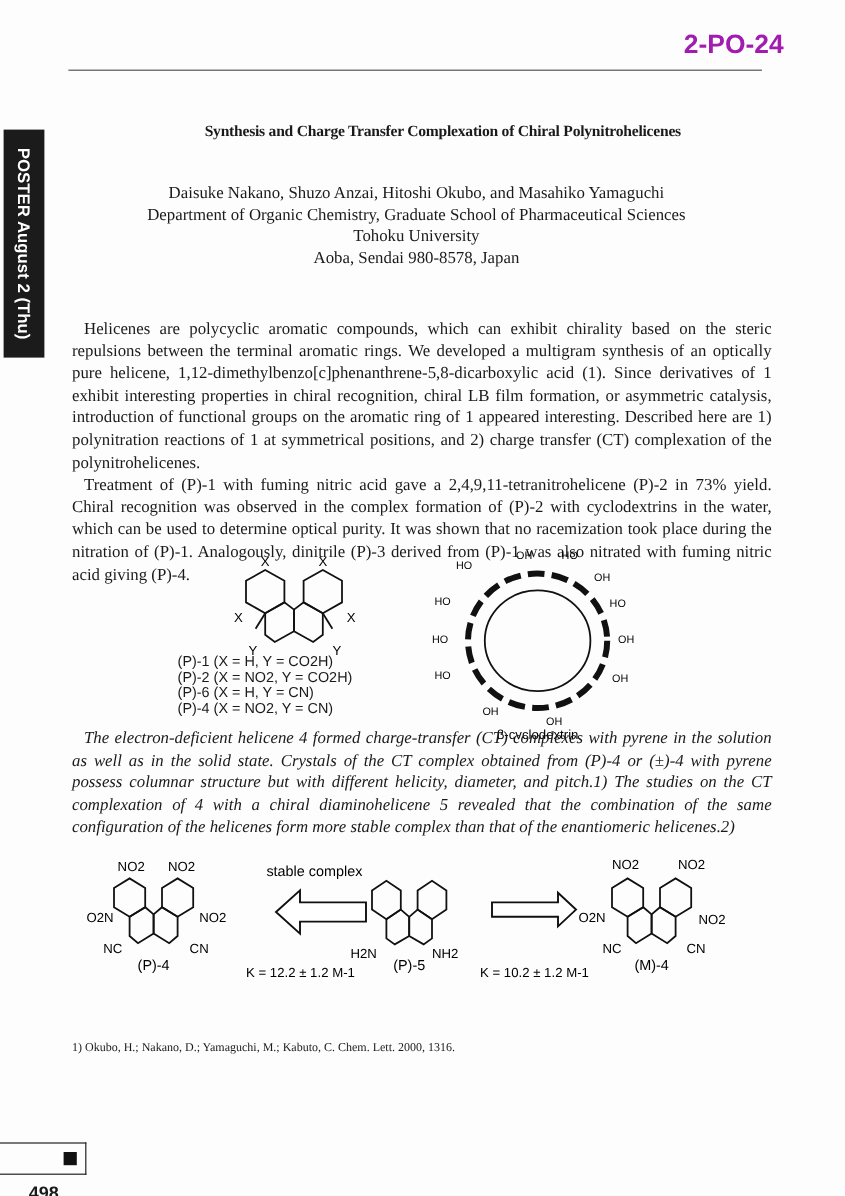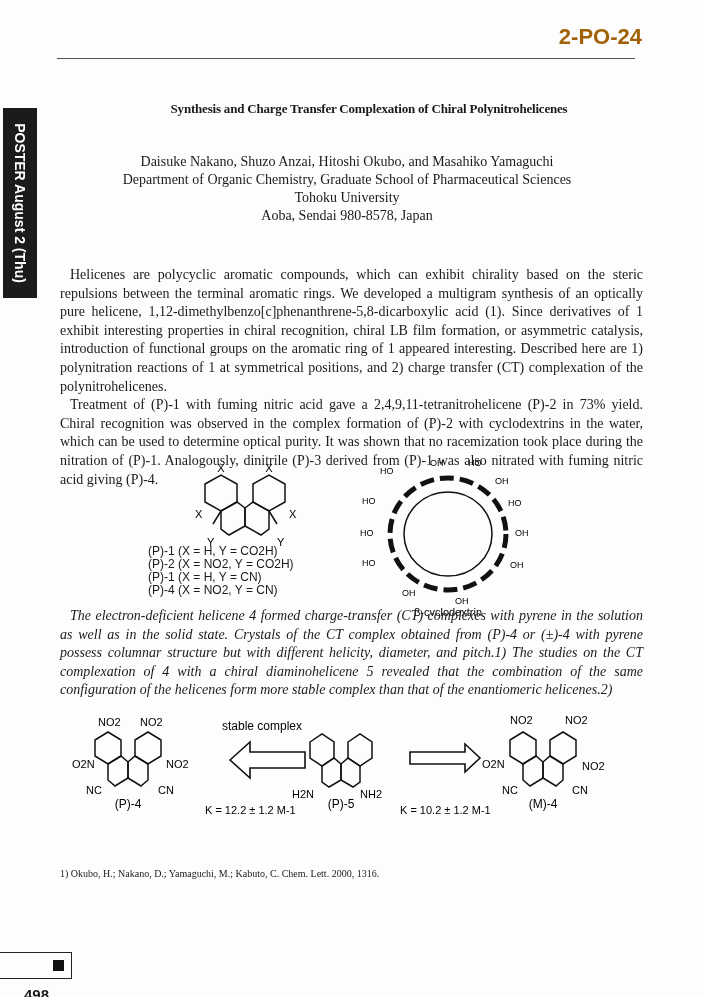--- a/index.html
+++ b/index.html
@@ -1,19 +1,19 @@
 <!DOCTYPE html>
 <html><head>
 <meta charset="utf-8">
 <style>
   html, body { margin:0; padding:0; }
   body { width:704px; height:997px; background:#fdfdfd; position:relative; overflow:hidden;
          font-family:"Liberation Serif", serif; color:#1a1a1a; }
   .abs { position:absolute; }
-  #code { right:62px; top:24px; font-family:"Liberation Sans", sans-serif; font-weight:bold; font-size:22px; color:#a16207; }
+  #code { right:51px; top:24px; font-family:"Liberation Sans", sans-serif; font-weight:bold; font-size:22px; color:#a21caf; }
   #rule { left:57px; top:58px; width:578px; height:1px; background:#555; }
   #sidetab { left:3px; top:108px; width:34px; height:190px; background:#1b1b1b; }
   #sidetab span { position:absolute; left:50%; top:50%; transform:translate(-50%,-50%) rotate(90deg);
                   white-space:nowrap; color:#fff; font-family:"Liberation Sans", sans-serif; font-weight:bold; font-size:14px; }
   #title { left:0; width:704px; top:101px; text-align:center; font-weight:bold; font-size:13px; letter-spacing:-0.2px; padding-left:34px; box-sizing:border-box; }
   #authors { left:0; width:664px; top:153px; text-align:center; font-size:14px; line-height:18px; padding-left:30px; box-sizing:border-box; }
   .para { left:60px; width:583px; font-size:14px; line-height:18.6px; text-align:justify;margin-top:24px; }
   .para p { margin:0; text-indent:10px; }
   .chem { font-family:"Liberation Sans", sans-serif; font-size:12px; }
   #legend1 { left:148px; top:545px; line-height:13px; }
@@ -60,21 +60,21 @@
   <text x="104" y="10" font-size="11" text-anchor="middle">X</text>
   <text x="30" y="56" font-size="11">X</text>
   <text x="124" y="56" font-size="11">X</text>
   <text x="42" y="84" font-size="11">Y</text>
   <text x="112" y="84" font-size="11">Y</text>
 </svg>
 
 <div id="legend1" class="abs chem">
   <div>(P)-1 (X = H, Y = CO2H)</div>
   <div>(P)-2 (X = NO2, Y = CO2H)</div>
-  <div>(P)-1 (X = H, Y = CN)</div>
+  <div>(P)-6 (X = H, Y = CN)</div>
   <div>(P)-4 (X = NO2, Y = CN)</div>
 </div>
 
 <svg class="abs" style="left:360px;top:456px;" width="180" height="160">
   <ellipse cx="88" cy="78" rx="58" ry="56" stroke="#111" stroke-width="5" fill="none" stroke-dasharray="14 6"></ellipse>
   <ellipse cx="88" cy="78" rx="44" ry="42" stroke="#111" stroke-width="1.5" fill="none"></ellipse>
   <text x="20" y="18" font-size="9">HO</text>
   <text x="70" y="10" font-size="9">OH</text>
   <text x="108" y="10" font-size="9">HO</text>
   <text x="135" y="28" font-size="9">OH</text>

